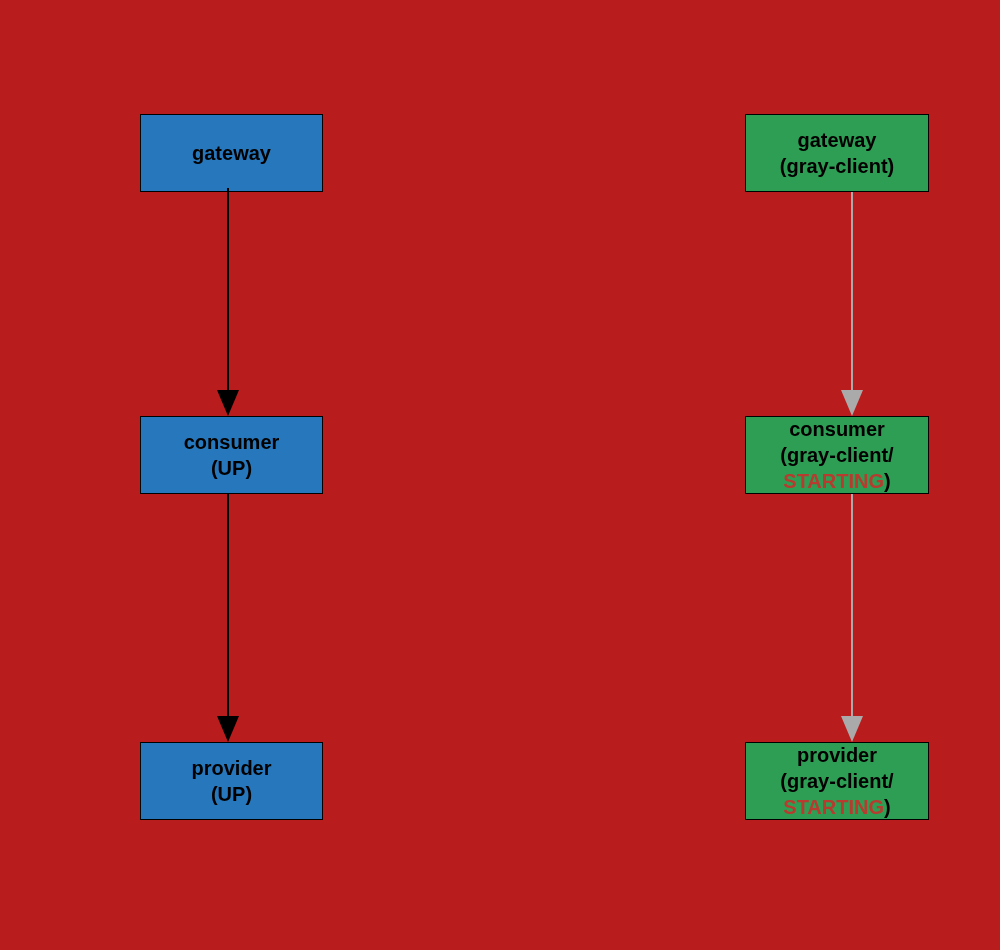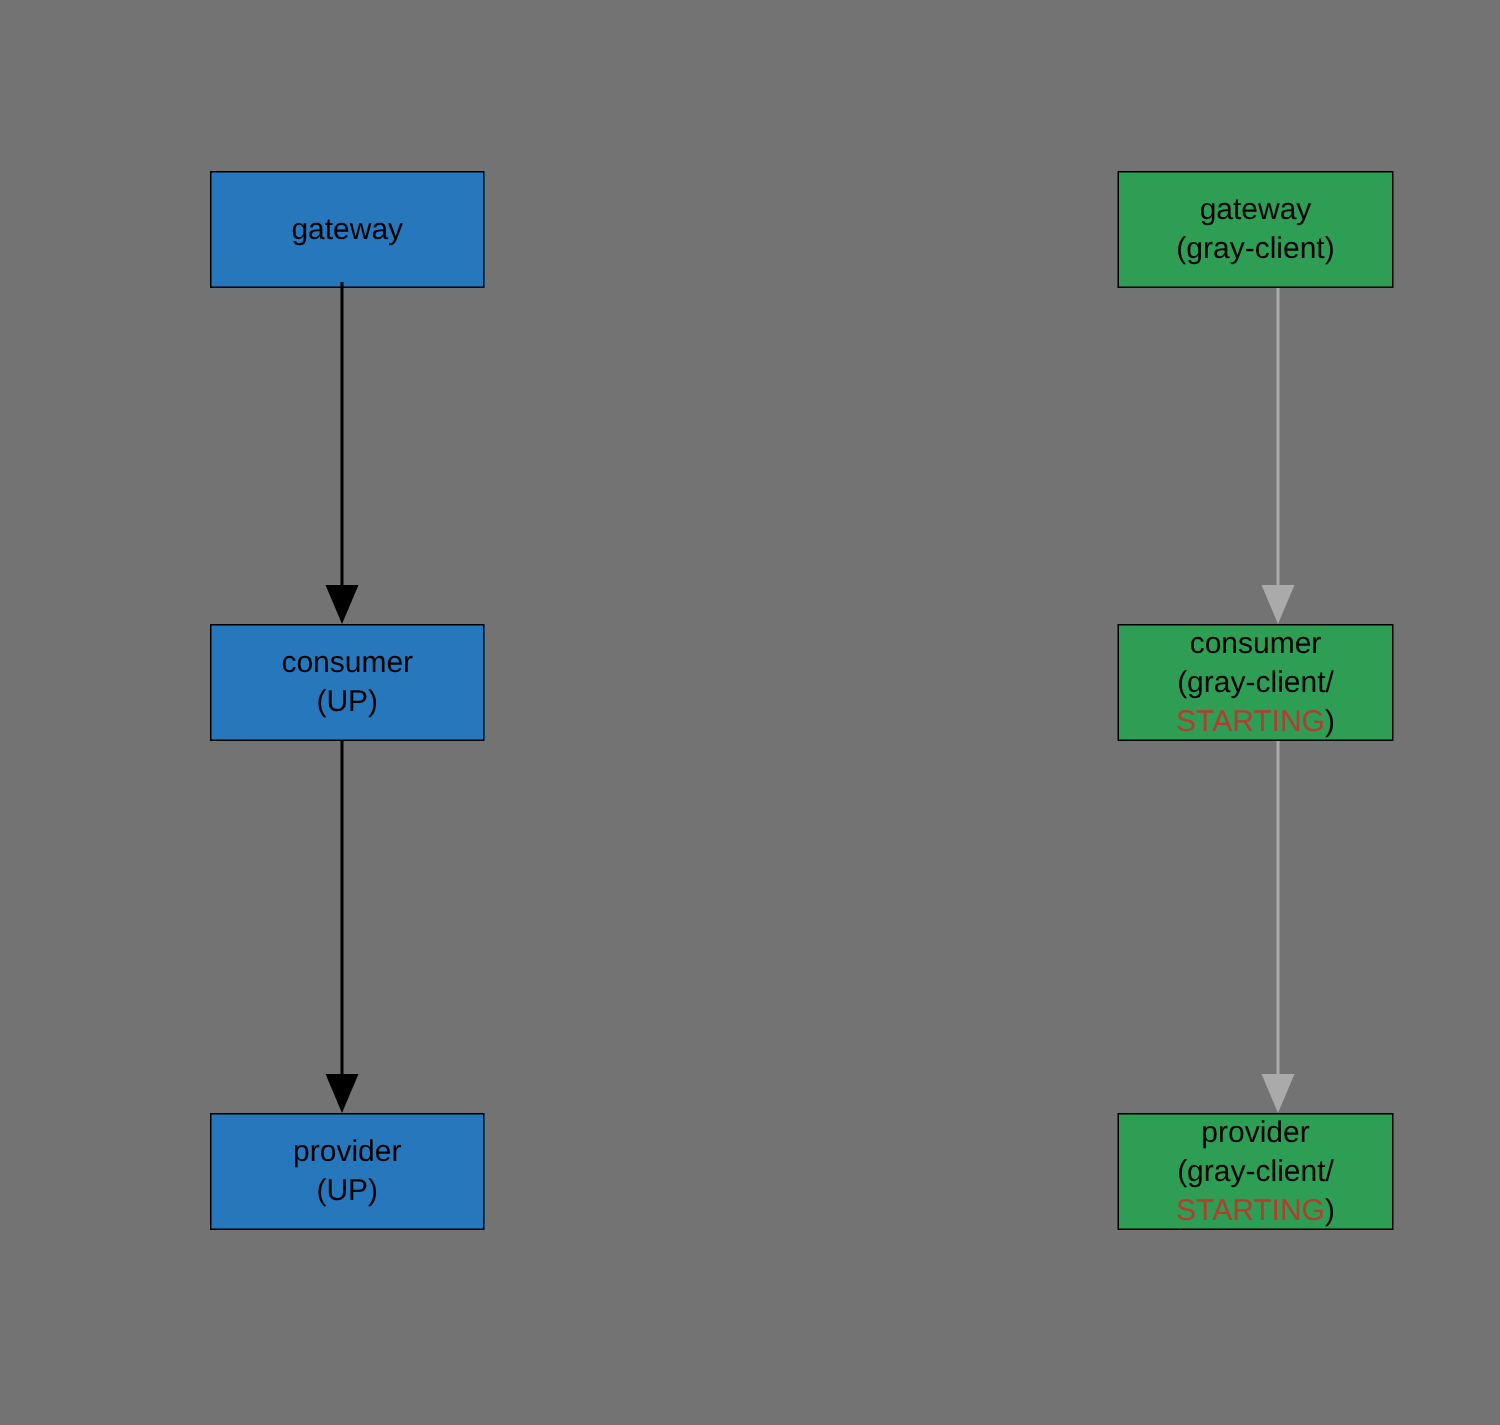--- a/index.html
+++ b/index.html
@@ -4,23 +4,24 @@
 <style>
   html, body {
     margin: 0;
     padding: 0;
     background: #000000;
   }
   .canvas {
     position: relative;
     width: 1000px;
     height: 950px;
-    background: #737373;
+    background: #b91c1c;
     overflow: hidden;
     font-family: "Liberation Sans", sans-serif;
+    font-weight: bold;
   }
   .node {
     position: absolute;
     height: 78px;
     display: flex;
     flex-direction: column;
     align-items: center;
     justify-content: center;
     box-sizing: border-box;
     border: 1px solid #000000;

